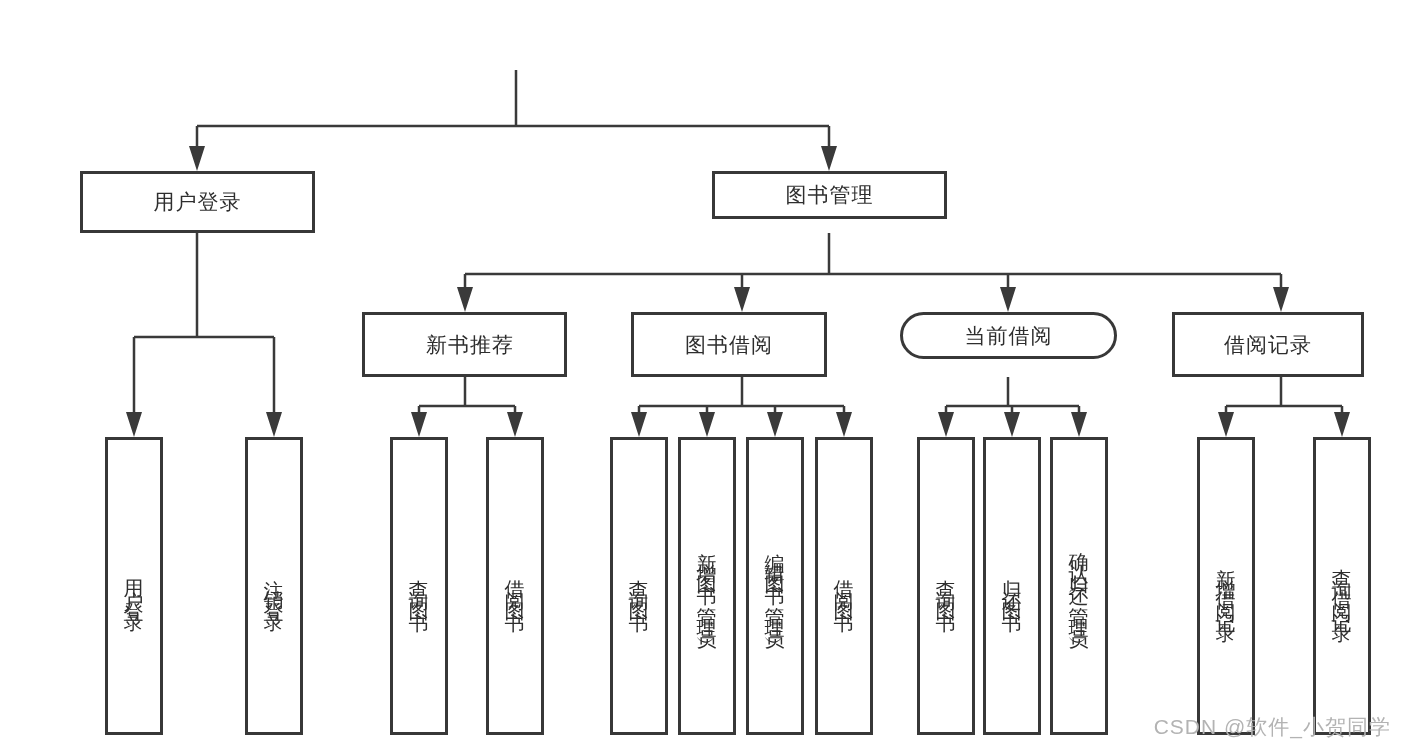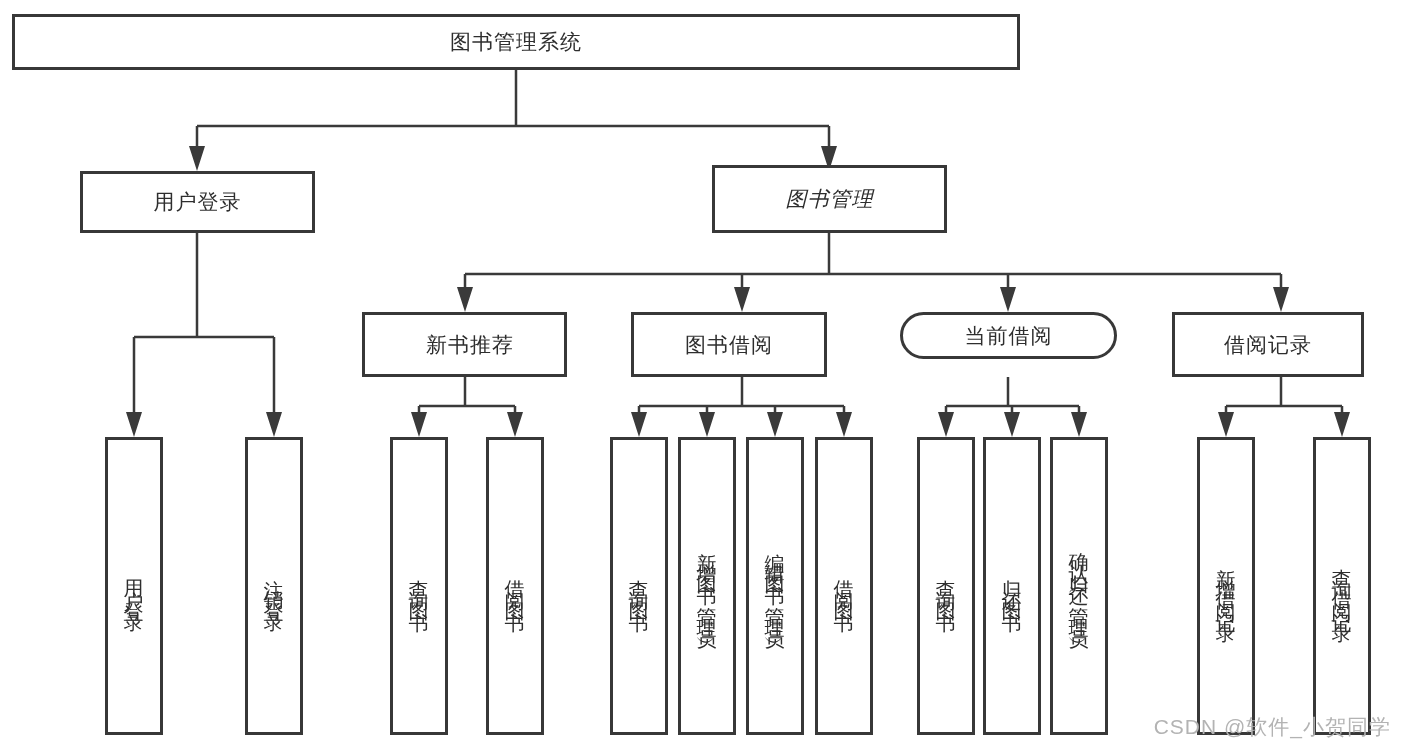--- a/index.html
+++ b/index.html
@@ -73,28 +73,25 @@
       M1000 287 L1016 287 L1008 312 Z  M1273 287 L1289 287 L1281 312 Z
       M126 412 L142 412 L134 437 Z  M266 412 L282 412 L274 437 Z
       M411 412 L427 412 L419 437 Z  M507 412 L523 412 L515 437 Z
       M631 412 L647 412 L639 437 Z  M699 412 L715 412 L707 437 Z
       M767 412 L783 412 L775 437 Z  M836 412 L852 412 L844 437 Z
       M938 412 L954 412 L946 437 Z  M1004 412 L1020 412 L1012 437 Z
       M1071 412 L1087 412 L1079 437 Z  M1218 412 L1234 412 L1226 437 Z
       M1334 412 L1350 412 L1342 437 Z"></path>
   </svg>
 
-  <div class="box h" style="left:12px; top:14px; width:1008px; height:56px;">
-    <span>图书管理系统</span>
-  </div>
 
   <div class="box h" style="left:80px; top:171px; width:235px; height:62px;">
     <span>用户登录</span>
   </div>
-  <div class="box h" style="left:712px; top:165px; width:235px; height:68px;font-style:italic;">
+  <div class="box h" style="left:712px; top:171px; width:235px; height:48px;">
     <span>图书管理</span>
   </div>
 
   <div class="box h" style="left:362px; top:312px; width:205px; height:65px;padding-left:11px;">
     <span>新书推荐</span>
   </div>
   <div class="box h" style="left:631px; top:312px; width:196px; height:65px;">
     <span>图书借阅</span>
   </div>
   <div class="box h" style="left:900px; top:312px; width:217px; height:47px;border-radius:30px;">

